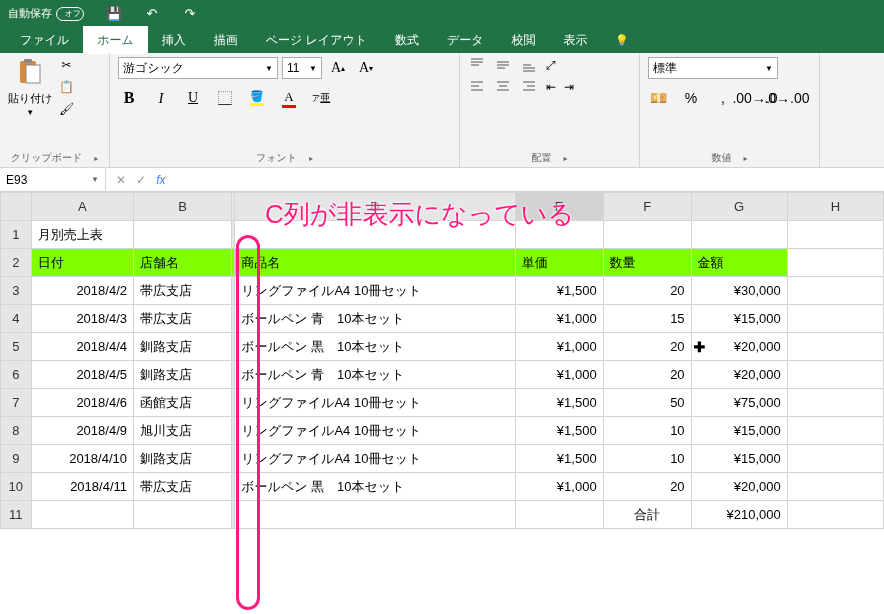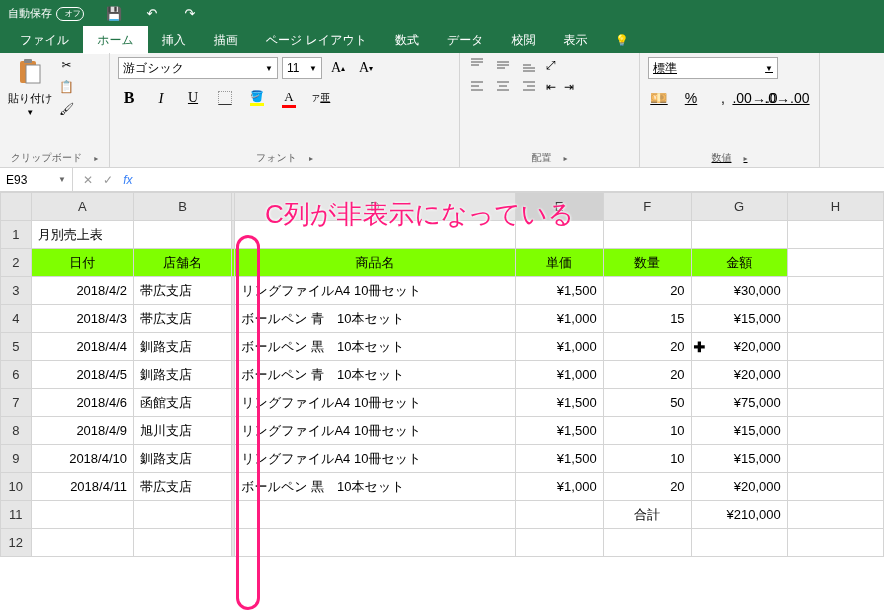--- a/index.html
+++ b/index.html
@@ -45,45 +45,45 @@
 .italic { font-style: italic; font-family: serif; font-size: 15px; }
 .underline { text-decoration: underline; font-family: serif; }
 .border-btn { border-bottom: 1px solid #333; width: 14px; height: 14px; border-left: 1px dotted #999; border-right: 1px dotted #999; border-top: 1px dotted #999; }
 .color-btn { display: flex; flex-direction: column; align-items: center; }
 .color-bar { width: 14px; height: 3px; }
 
 .align-group { width: 180px; }
 .align-row { display: flex; gap: 8px; align-items: center; margin-bottom: 6px; }
 .align-icon { width: 18px; height: 16px; cursor: pointer; }
 
-.number-group { width: 180px; text-decoration: underline; }
+.number-group { width: 180px; }
 .num-select { border: 1px solid #ababab; background: #fff; height: 22px; width: 130px; padding: 0 4px; font-size: 12px; display: flex; align-items: center; justify-content: space-between; margin-bottom: 8px; }
 .num-row { display: flex; gap: 10px; }
 
 
 .formula-bar { height: 24px; border-bottom: 1px solid #d4d4d4; display: flex; align-items: center; background: #fff; }
-.name-box { width: 73px; border-right: 1px solid #d4d4d4; padding: 0 6px; height: 100%; display: flex; align-items: center; justify-content: space-between; font-size: 12px; }
+.name-box { width: 106px; border-right: 1px solid #d4d4d4; padding: 0 6px; height: 100%; display: flex; align-items: center; justify-content: space-between; font-size: 12px; }
 .fx-area { display: flex; align-items: center; gap: 10px; padding: 0 10px; }
 .fx-btn { color: #999; font-size: 12px; cursor: pointer; }
 .fx-label { font-style: italic; color: #3b82f6; font-size: 12px; }
 
 
 .annotation { position: absolute; top: 197px; left: 265px; color: #ff1b7e; font-size: 26px; font-weight: normal; z-index: 100; text-shadow: 0 0 3px #fff, 0 0 3px #fff; }
 .column-highlight { position: absolute; top: 235px; left: 236px; width: 24px; height: 375px; border: 3px solid #ff1b7e; border-radius: 12px; z-index: 99; pointer-events: none; }
 
 
 .sheet-area { position: relative; }
 table.sheet { border-collapse: collapse; width: 100%; }
 .sheet td, .sheet th { border: 1px solid #d4d4d4; height: 28px; font-size: 13px; padding: 0 6px; }
 .corner-cell { background: #e6e6e6; width: 30px; border-right: 1px solid #999; border-bottom: 1px solid #999; }
 .col-header { background: #e6e6e6; text-align: center; color: #333; font-weight: normal; }
 .col-header.selected { background: #d2d2d2; }
 .row-header { background: #e6e6e6; text-align: center; color: #333; font-weight: normal; width: 30px; }
 .hidden-col-marker { width: 3px; padding: 0 !important; background: #e6e6e6; }
-.data-header { background: #7fff00; text-align: center; }
+.data-header { background: #7fff00; text-align: left; }
 .data-cell { text-align: left; }
 .num-cell { text-align: right; padding-right: 6px; }
 .date-cell { text-align: right; }
 .title-cell { text-align: left; }
 .cursor-cell { position: relative; }
 .plus-cursor { position: absolute; left: 2px; top: 50%; transform: translateY(-50%); font-weight: bold; font-size: 14px; color: #000; }
 
 .col-A { width: 100px; }
 .col-B { width: 96px; }
 .col-D { width: 274px; }
@@ -408,26 +408,15 @@
     <th class="row-header">11</th>
     <td></td>
           <td></td>
     <td class="hidden-col-marker"></td>
     <td></td>
           <td></td>
     <td class="num-cell" style="text-align:center;">合計</td>
     <td class="num-cell">¥210,000</td>
     <td></td>
   </tr>
-  <tr>
-    <th class="row-header" style="height:14px;">12</th>
-    <td></td>
-          <td></td>
-    <td class="hidden-col-marker"></td>
-    <td></td>
-          <td></td>
-          <td></td>
-          <td></td>
-          <td></td>
-  </tr>
 </tbody>
     </table>
 </div>
 
 </body></html>

